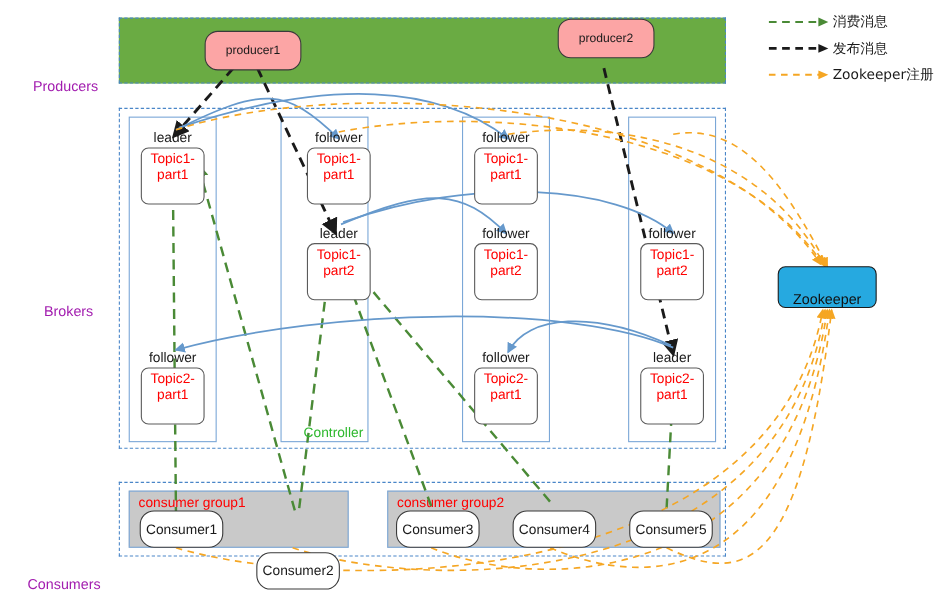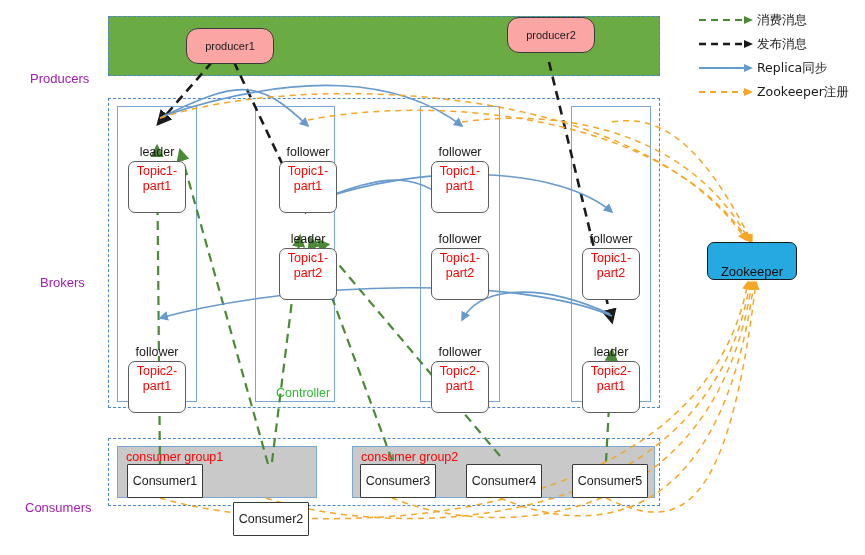--- a/index.html
+++ b/index.html
@@ -15,36 +15,36 @@
       background:#6AAB43;border:1px dashed #4a86c8;box-sizing:border-box;}
   .producer-box{position:absolute;width:86px;height:34px;background:#fca5a5;
       border:1.6px solid #3a3a3a;border-radius:12px;display:flex;align-items:center;
       justify-content:center;font-size:11px;color:#1a1a1a;z-index:6;}
 
   
   #brokers-container{left:108px;top:98px;width:552px;height:310px;
       border:1px dashed #4a86c8;box-sizing:border-box;}
   .broker-col{position:absolute;top:106px;width:80px;height:296px;
       border:1.3px solid #7ba7d7;box-sizing:border-box;background:transparent;}
-  .node{position:absolute;width:80px;text-align:center;z-index:5;margin-top:27px;}
+  .node{position:absolute;width:80px;text-align:center;z-index:5;}
   .node .role{font-size:12.5px;color:#1a1a1a;line-height:15px;}
   .node .part{margin:1px auto 0;width:56px;border:1.6px solid #5b5b5b;
       border-radius:7px;background:#ffffff;color:#ff0000;font-size:12.5px;
       line-height:15px;padding:2px 0 18px;}
   .controller-label{position:absolute;font-size:12.5px;color:#2eb82e;z-index:5;}
 
   
   #consumers-container{left:108px;top:438px;width:552px;height:68px;
       border:1px dashed #4a86c8;box-sizing:border-box;}
   .cgroup{position:absolute;background:#c9c9c9;border:1.3px solid #7ba7d7;
       box-sizing:border-box;}
   .cgroup-label{position:absolute;left:8px;top:3px;font-size:12.5px;color:#ff0000;
       white-space:nowrap;}
   .consumer-box{position:absolute;width:74px;height:32px;background:#ffffff;
-      border:1.6px solid #3a3a3a;border-radius:1px;display:flex;align-items:center;
+      border:1.6px solid #3a3a3a;border-radius:13px;display:flex;align-items:center;
       justify-content:center;font-size:12.5px;color:#1a1a1a;z-index:5;}
 
   
   #zookeeper-box{left:707px;top:242px;width:88px;height:36px;background:#26a9e0;
       border:1.6px solid #1a1a1a;border-radius:7px;display:flex;align-items:flex-end;
       justify-content:center;font-size:13px;color:#111;z-index:6;}
 
   
   #legend{left:697px;top:10px;width:165px;}
   .legend-row{display:flex;align-items:center;height:20px;margin-bottom:4px;}
@@ -54,21 +54,21 @@
 
   
   #wires{position:absolute;left:0;top:0;width:865px;height:555px;
       pointer-events:none;z-index:2;}
 </style>
 </head>
 <body>
 
 <div class="abs rowlabel" style="left:30px;top:36px;">Producers</div>
 <div class="abs rowlabel" style="left:40px;top:240px;">Brokers</div>
-<div class="abs rowlabel" style="left:25px;top:465px;">Consumers</div>
+<div class="abs rowlabel" style="left:25px;top:488px;">Consumers</div>
 
 <div class="abs" id="producers-band"></div>
 <div class="producer-box" style="left:186px;top:28px;">
   <span>producer1</span>
 </div>
 <div class="producer-box" style="left:507px;top:17px;justify-content:center;">
   <span>producer2</span>
 </div>
 
 <div class="abs" id="brokers-container"></div>
@@ -182,27 +182,20 @@
       <path d="M47,3 L56,7 L47,11 Z" fill="#4a8a36"></path>
     </svg>
     <span class="legend-text">消费消息</span>
   </div>
   <div class="legend-row">
     <svg class="legend-glyph" viewBox="0 0 60 14">
       <line x1="2" y1="7" x2="48" y2="7" stroke="#1a1a1a" stroke-width="2.6" stroke-dasharray="7,5"></line>
       <path d="M47,3 L56,7 L47,11 Z" fill="#1a1a1a"></path>
     </svg>
     <span class="legend-text">发布消息</span>
-  </div>
-  <div class="legend-row">
-    <svg class="legend-glyph" viewBox="0 0 60 14">
-      <line x1="2" y1="7" x2="48" y2="7" stroke="#6699cc" stroke-width="1.8"></line>
-      <path d="M47,3 L56,7 L47,11 Z" fill="#6699cc"></path>
-    </svg>
-    <span class="legend-text">Replica同步</span>
   </div>
   <div class="legend-row">
     <svg class="legend-glyph" viewBox="0 0 60 14">
       <line x1="2" y1="7" x2="48" y2="7" stroke="#f5a623" stroke-width="1.8" stroke-dasharray="6,5"></line>
       <path d="M47,3 L56,7 L47,11 Z" fill="#f5a623"></path>
     </svg>
     <span class="legend-text">Zookeeper注册</span>
   </div>
 </div>
 

